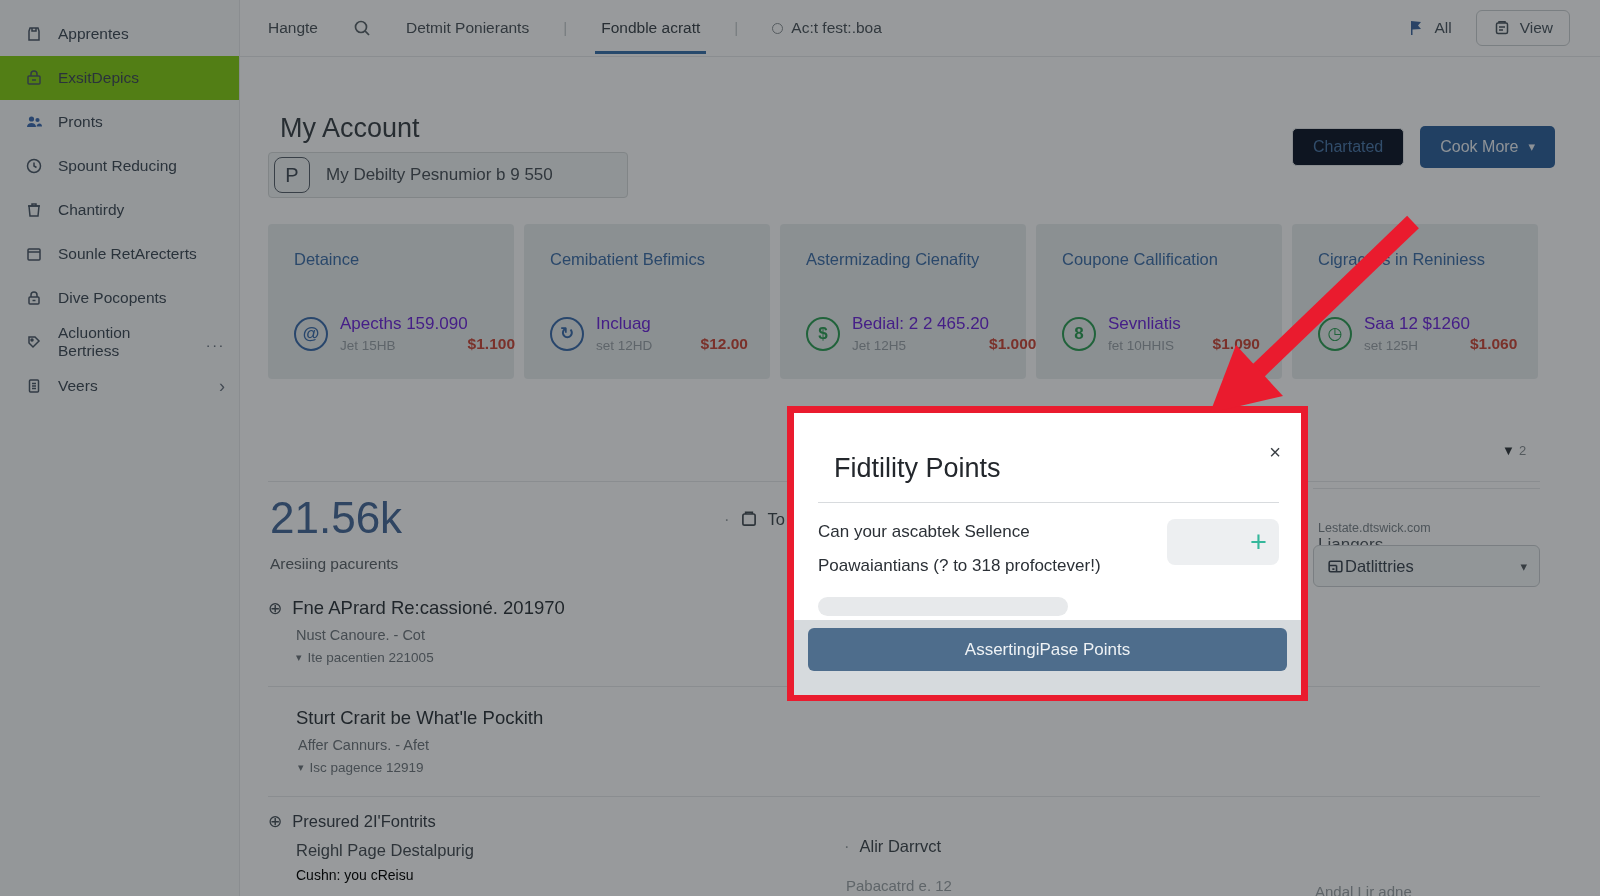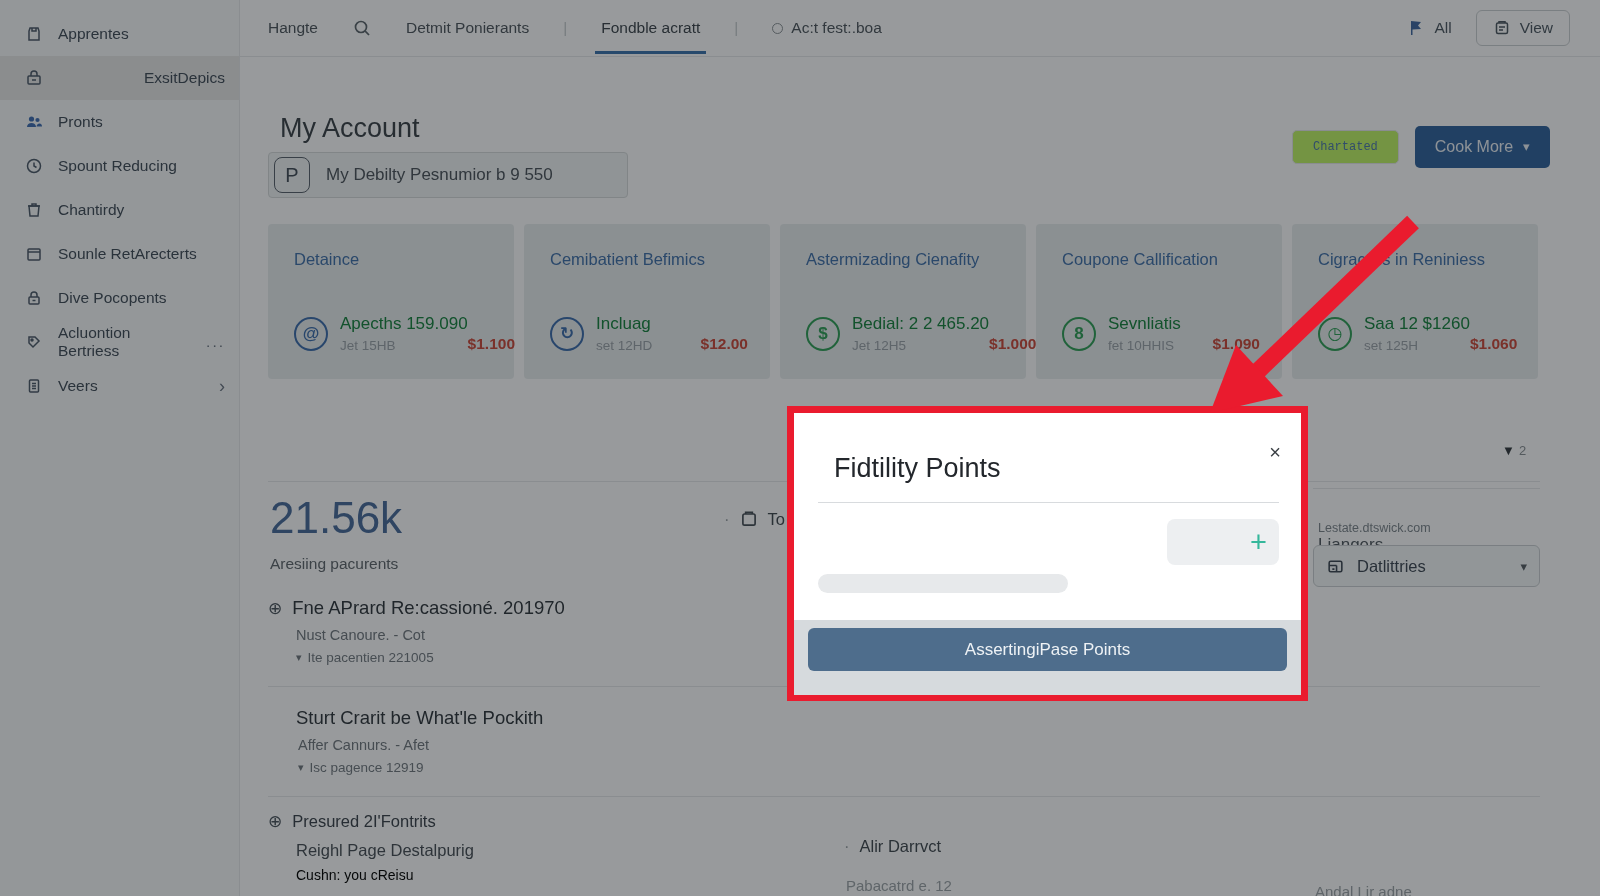--- a/index.html
+++ b/index.html
@@ -5,55 +5,55 @@
   html,body{margin:0;padding:0;background:#55585c;}
   *{box-sizing:border-box;font-family:"Liberation Sans","DejaVu Sans",sans-serif;}
   .app{position:relative;width:1600px;height:896px;background:#fbfcfd;overflow:hidden;}
 
   
   .sidebar{position:absolute;left:0;top:0;width:240px;height:896px;background:#f5f7f9;border-right:1px solid #e3e6e9;}
   .logo-row{display:flex;align-items:center;gap:10px;height:57px;padding-left:14px;border-bottom:1px solid #e3e6e9;}
   .logo-text{font-size:21px;font-weight:bold;color:#2a528f;letter-spacing:.2px;}
   .side-nav{padding-top:12px;}
   .side-item{display:flex;align-items:center;gap:14px;height:44px;padding:0 14px 0 24px;color:#3f4a57;font-size:15.5px;cursor:pointer;}
-  .side-item.selected{background:#e5e5e5;justify-content:space-between;}
+  .side-item.selected{background:#84cc16;}
   .sicon{width:20px;height:20px;display:inline-flex;align-items:center;justify-content:center;flex:0 0 20px;}
   .side-trailing{margin-left:6px;color:#6a7380;letter-spacing:2px;}
   .side-chev{margin-left:auto;color:#6a7380;font-size:18px;}
 
   
   .topbar{position:absolute;left:240px;top:0;width:1360px;height:57px;border-bottom:1px solid #e3e6e9;display:flex;align-items:center;padding:0 30px 0 28px;color:#4c545c;font-size:15.5px;background:#fbfcfd;}
   .tb-item{margin-right:34px;display:flex;align-items:center;gap:8px;cursor:pointer;}
   .tb-sep{color:#c4c8cc;margin-right:34px;}
   .tb-active{position:relative;color:#3b434b;font-weight:500;}
   .tb-active::after{content:"";position:absolute;left:-6px;right:-6px;bottom:-17px;height:3px;background:#3a70ab;}
   .tb-dotcircle{width:11px;height:11px;border:1.5px solid #8a9096;border-radius:50%;display:inline-block;}
   .tb-right{margin-left:auto;display:flex;align-items:center;gap:14px;}
   .tb-all{display:flex;align-items:center;gap:9px;color:#4a5560;padding:8px 10px;cursor:pointer;}
   .tb-view{display:flex;align-items:center;gap:9px;color:#4a5560;border:1px solid #c9cdd1;border-radius:6px;padding:8px 16px;background:transparent;font-size:15.5px;cursor:pointer;}
 
   
   .main{position:absolute;left:240px;top:57px;width:1360px;height:839px;}
   .page-title{position:absolute;left:28px;top:44px;margin:12px;font-size:27px;font-weight:400;color:#3a4148;}
   .actions{position:absolute;left:1052px;top:69px;display:flex;gap:16px;align-items:center;}
-  .btn-ghost{background:#bef264;border:1px solid #e3e6e9;color:#4b77a9;font-size:12px;padding:9px 20px;border-radius:5px;cursor:pointer;font-family:Liberation Mono, monospace;}
+  .btn-ghost{background:#0f172a;border:1px solid #e3e6e9;color:#4b77a9;font-size:16px;padding:9px 20px;border-radius:5px;cursor:pointer;}
   .btn-primary{background:#30619c;border:none;color:#e9eef4;font-size:16px;padding:12px 20px;border-radius:5px;display:flex;align-items:center;gap:10px;cursor:pointer;}
   .btn-primary .chev{font-size:13px;line-height:10px;}
   .searchbox{position:absolute;left:28px;top:95px;width:360px;height:46px;background:#eef1f3;border:1px solid #d4d7da;border-radius:4px;display:flex;align-items:center;}
   .p-badge{width:36px;height:36px;margin-left:5px;border:1.6px solid #57606b;border-radius:8px;color:#414b56;font-size:20px;display:flex;align-items:center;justify-content:center;flex:0 0 36px;}
   .searchbox input{border:none;background:transparent;outline:none;margin-left:14px;font-size:17px;color:#4a525a;width:290px;}
 
   
   .cards{position:absolute;left:28px;top:167px;display:flex;gap:10px;}
   .card{width:246px;height:155px;background:#e6eaed;border-radius:4px;padding:26px 24px 0 26px;position:relative;}
   .card-title{color:#3f6fa8;font-size:16.5px;white-space:nowrap;overflow:hidden;}
   .card-row{position:absolute;left:26px;right:22px;bottom:26px;display:flex;align-items:center;}
   .card-icon{width:34px;height:34px;border:2px solid;border-radius:50%;display:flex;align-items:center;justify-content:center;font-size:17px;font-weight:bold;flex:0 0 34px;}
   .card-mid{margin-left:12px;}
-  .card-main{color:#15803d;font-size:17px;font-weight:500;white-space:nowrap;}
+  .card-main{color:#6d28d9;font-size:17px;font-weight:500;white-space:nowrap;}
   .card-sub{color:#98a0a7;font-size:13.5px;margin-top:4px;}
   .card-price{margin-left:auto;align-self:flex-end;color:#c8473a;font-size:15.5px;font-weight:bold;}
 
   
   .sec-heading{position:absolute;left:28px;top:376px;margin:0;font-size:22px;font-weight:500;color:#343b42;}
   .sort-badge{position:absolute;left:1262px;top:386px;font-size:13px;color:#33383e;}
   .sort-badge .cnt{color:#878d93;margin-left:4px;}
   .hdiv{position:absolute;left:28px;width:1272px;height:1px;background:#e3e6e9;}
   .stat-value{position:absolute;left:30px;top:436px;font-size:44px;color:#47699a;}
   .stat-label{position:absolute;left:30px;top:498px;font-size:15.5px;color:#5d646b;}
@@ -70,21 +70,21 @@
   .li-small .li-title{font-size:16.5px;font-weight:400;color:#3a414a;}
   .li-small .li-sub{font-size:16.5px;color:#464d55;margin-top:9px;}
   .li-small .li-meta{color:#000000;font-size:14px;}
   .li-right{position:absolute;left:604px;top:780px;display:flex;gap:10px;align-items:center;color:#3f474f;font-size:16.5px;}
   .li-right .dot{color:#9aa0a6;}
   .partial{position:absolute;color:#9aa0a6;font-size:15px;}
 
   
   .rp-heading{position:absolute;left:1078px;top:438px;font-size:17px;color:#4e565e;margin-top:40px;}
   .rp-sub{position:absolute;left:1078px;top:464px;font-size:12.5px;color:#7b838b;}
-  .rp-dropdown{position:absolute;left:1073px;top:488px;width:227px;height:42px;border:1px solid #c8ccd0;border-radius:6px;background:#f2f5f7;display:flex;align-items:center;padding:0 12px;gap:12px;cursor:pointer;}
+  .rp-dropdown{position:absolute;left:1073px;top:488px;width:227px;height:42px;border:1px solid #c8ccd0;border-radius:6px;background:#f2f5f7;display:flex;align-items:center;padding:0 12px;cursor:pointer;}
   .rp-dd-label{font-size:16.5px;color:#3c4652;}
   .rp-dd-chev{margin-left:auto;color:#555c63;font-size:13px;}
 
   
   .dim{position:absolute;inset:0;background:rgba(15,18,22,.42);z-index:40;}
 
   
   .annotation-rect{position:absolute;left:787px;top:406px;width:521px;height:295px;border:7px solid #ea1b2e;z-index:55;}
   .modal{position:absolute;left:794px;top:413px;width:507px;z-index:56;}
   .modal-body{background:#ffffff;height:207px;padding:24px 22px 0 24px;position:relative;}
@@ -380,20 +380,24 @@
   <div class="dim"></div>
 
   <div class="annotation-rect"></div>
 
   <section class="modal">
     <div class="modal-body">
       <h2 class="modal-title">Fidtility Points</h2>
       <button class="modal-close">×</button>
       <div class="modal-div"></div>
       <div class="modal-row">
+        <div class="modal-text">
+          <p>Can your ascabtek Sellence</p>
+          <p>Poawaiantians (? to 318 profoctever!)</p>
+        </div>
         <div class="qty-box">
           <span class="qty-plus">+</span>
         </div>
       </div>
       <div class="modal-progress"></div>
     </div>
     <div class="modal-footer">
       <button class="assert-btn">AssertingiPase Points</button>
     </div>
   </section>

